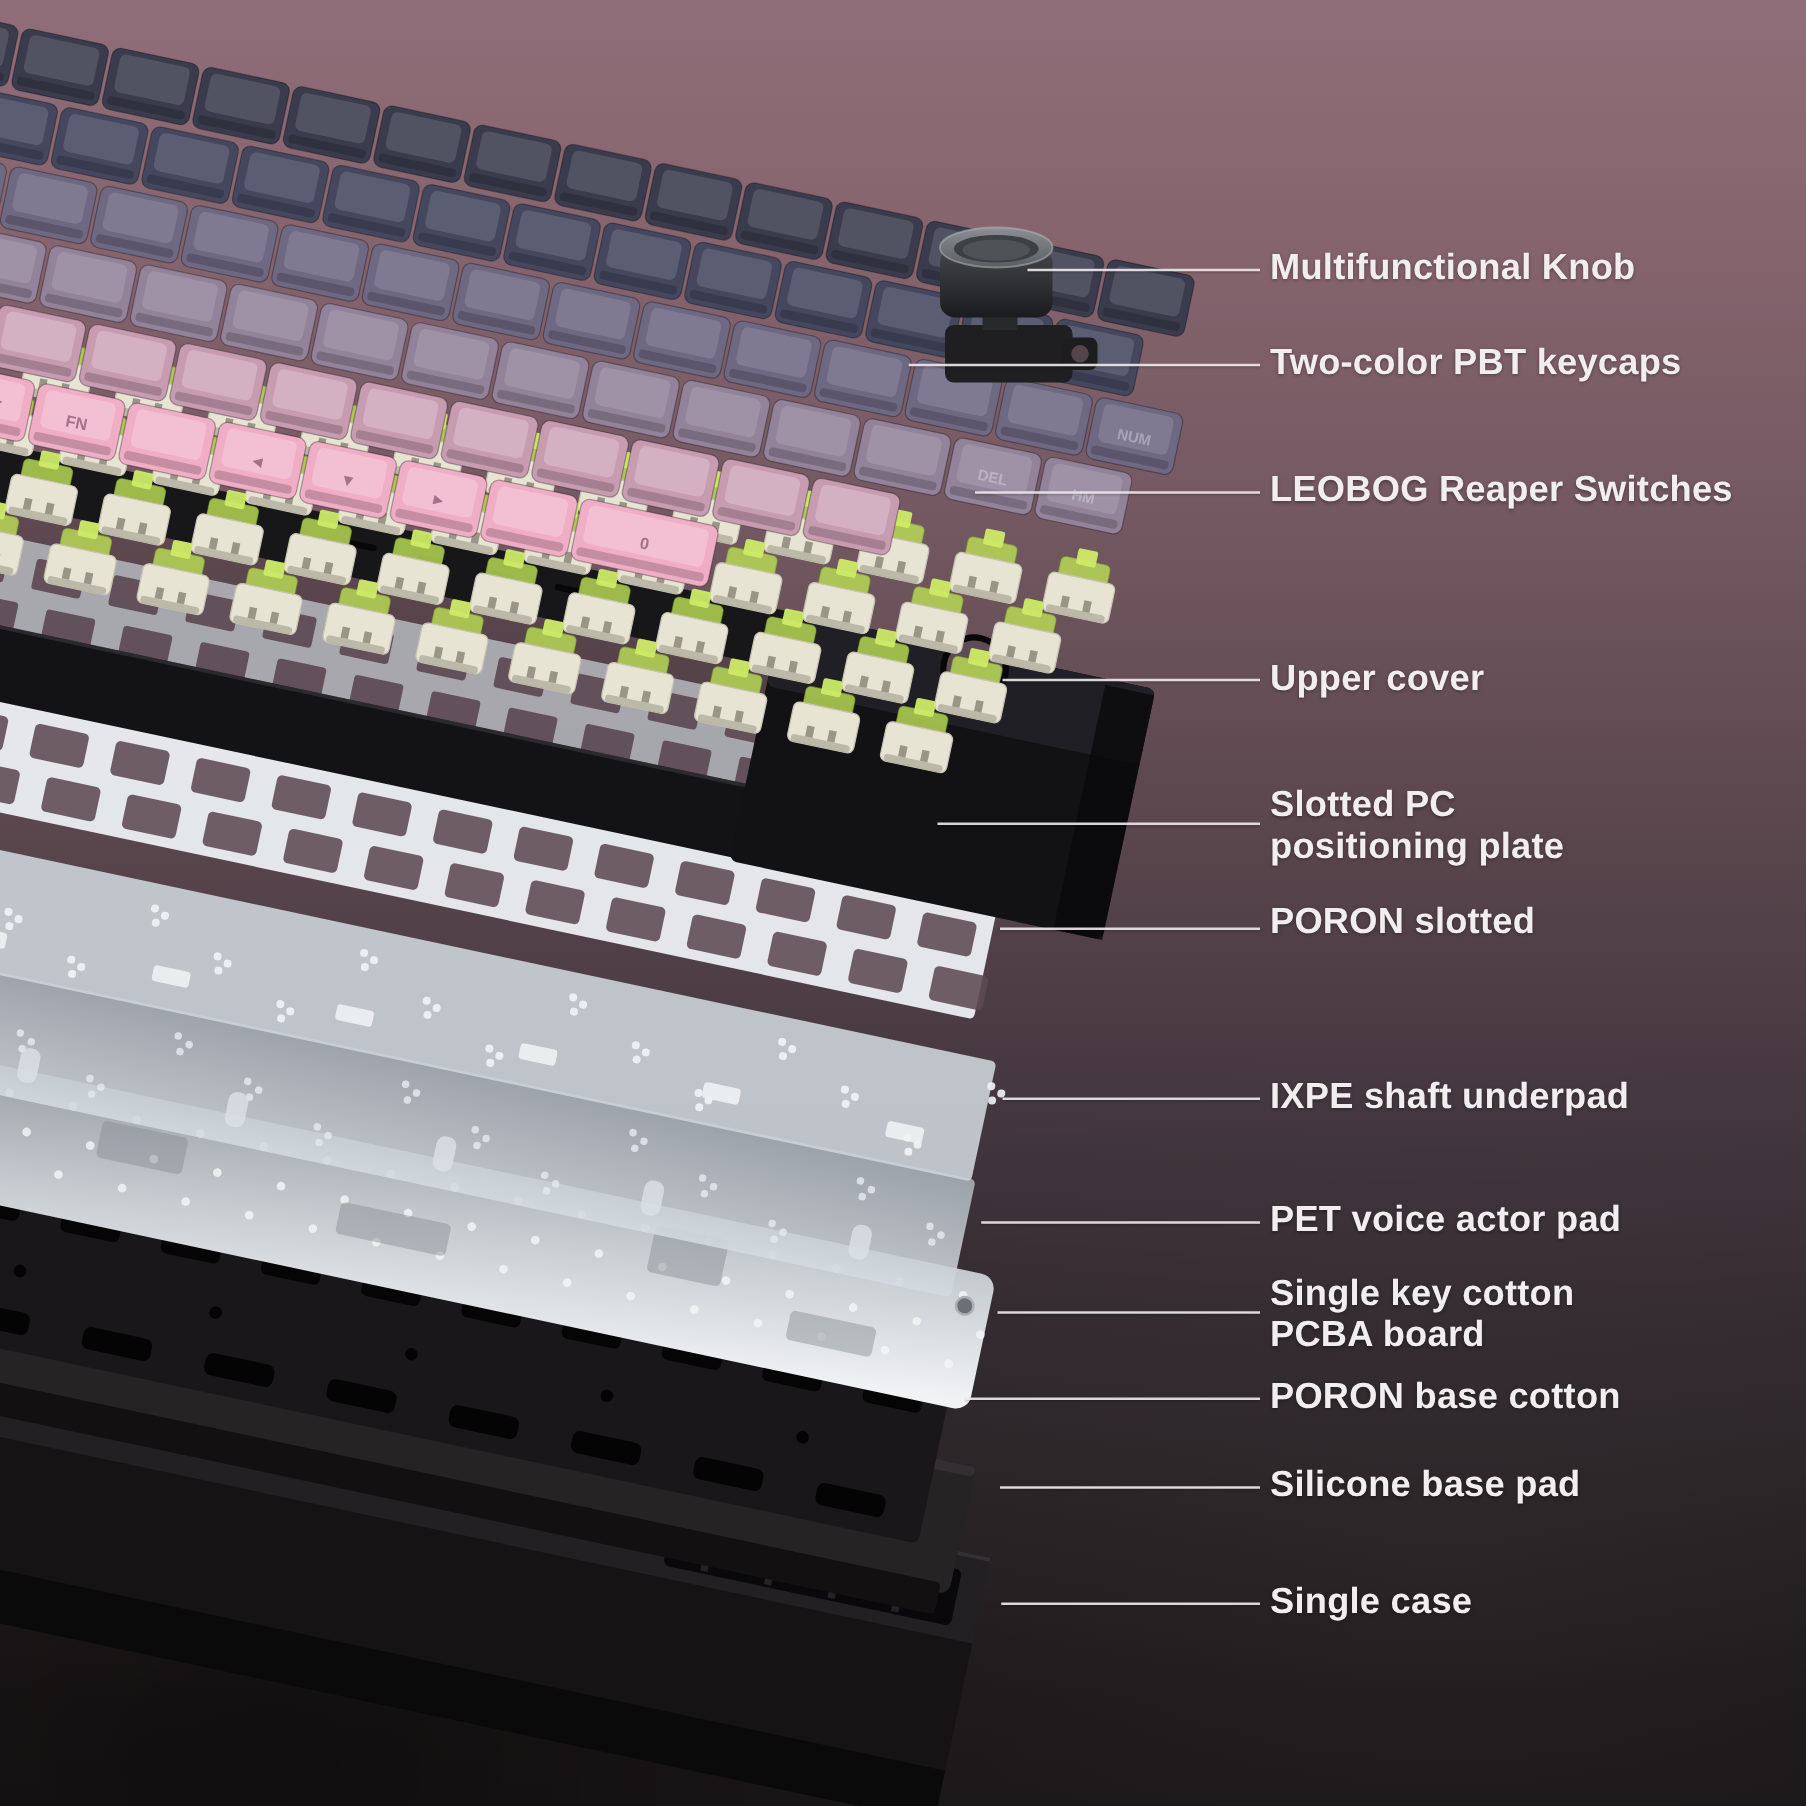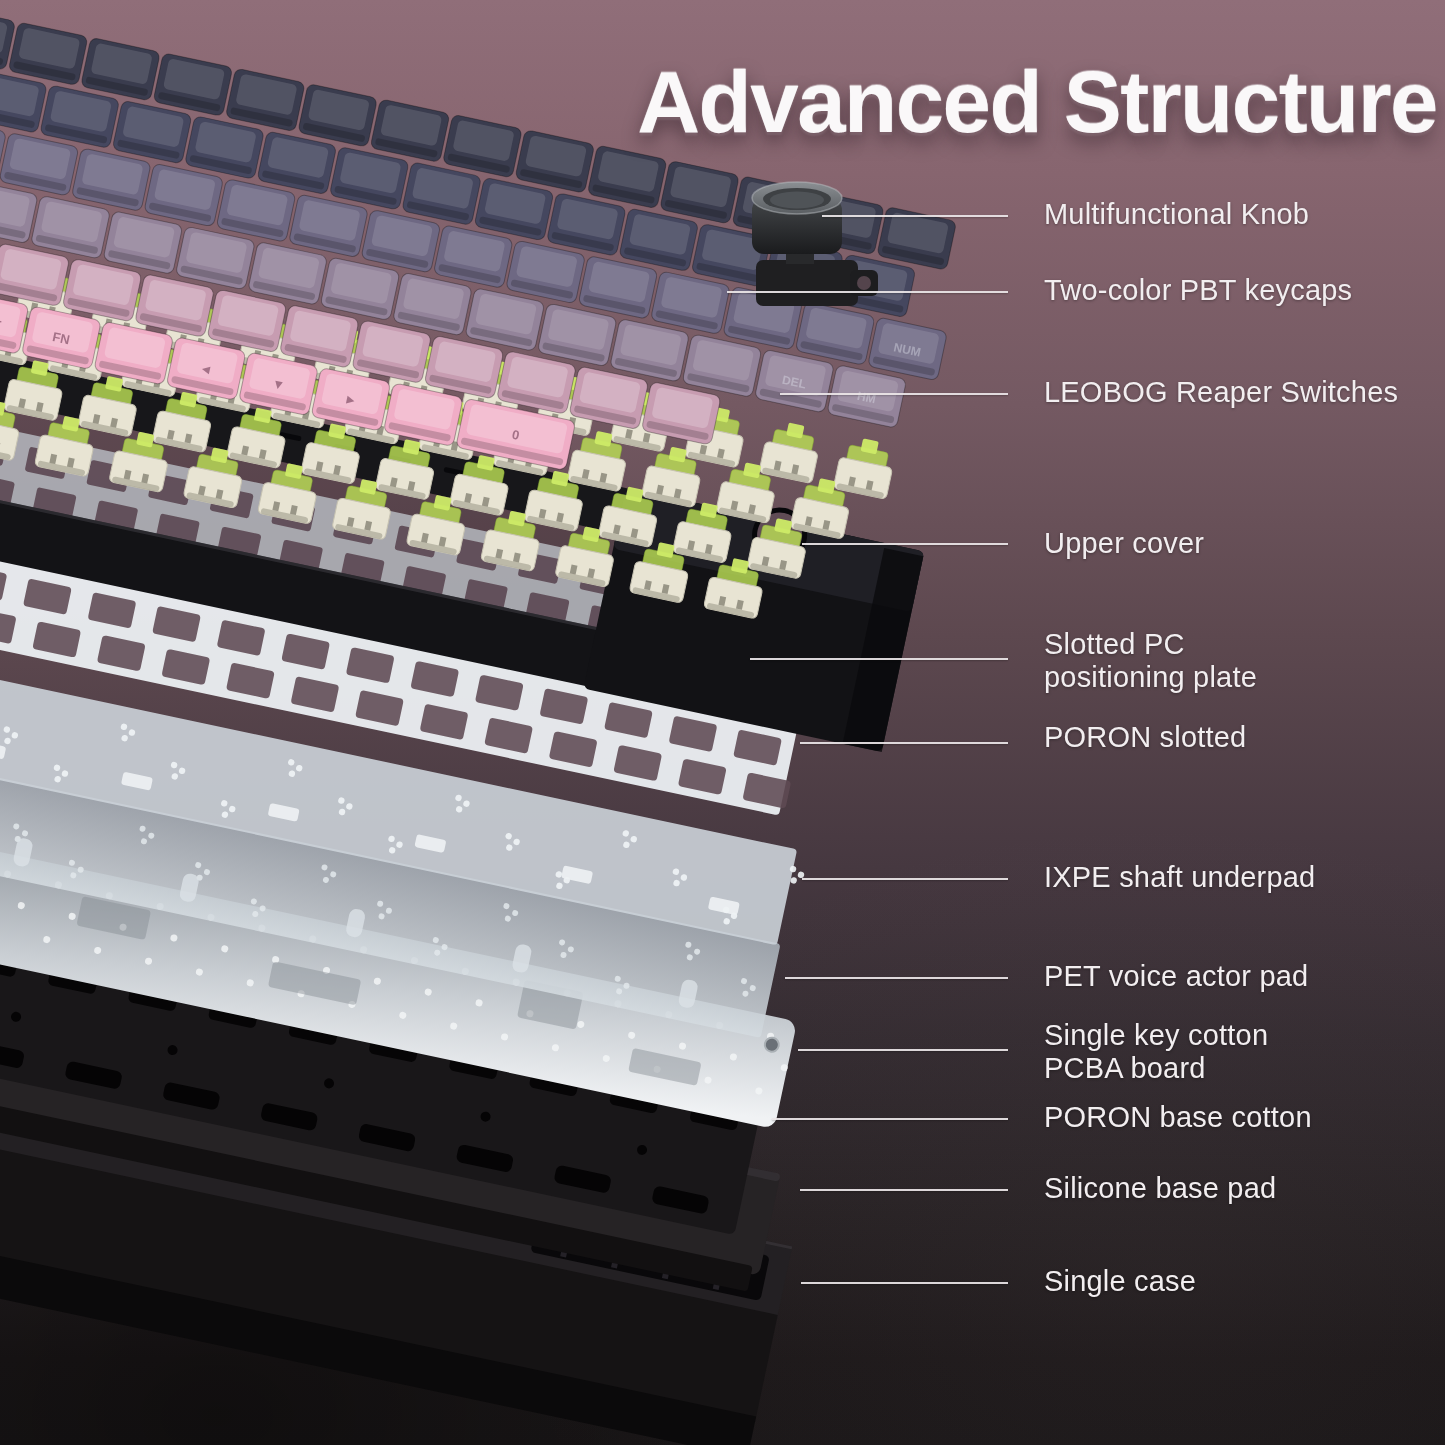--- a/index.html
+++ b/index.html
@@ -20,22 +20,22 @@
     text-shadow:0 -1px 1px rgba(255,255,255,.55),
                 0 3px 2px rgba(140,115,125,.45),
                 0 9px 18px rgba(30,16,24,.5);
   }
   .leader{
     position:absolute;height:2px;background:#ece7e9;opacity:.92;
     box-shadow:0 1px 2px rgba(0,0,0,.25);
   }
   .lbl{
     position:absolute;left:1016px;color:#f2eef0;
-    font-size:29px;line-height:33px;letter-spacing:.2px;font-weight:400;
-    white-space:nowrap;text-shadow:0 1px 3px rgba(0,0,0,.35);margin-left:28px;
+    font-size:29px;line-height:33px;letter-spacing:.2px;font-weight:700;
+    white-space:nowrap;text-shadow:0 1px 3px rgba(0,0,0,.35);
   }
   .lbl.wrap{white-space:normal;}
 </style>
 </head>
 <body>
 
 <div id="stage">
 
   <svg id="scene" viewBox="0 0 1445 1445" xmlns="http://www.w3.org/2000/svg">
     <defs>
@@ -920,21 +920,20 @@
           <rect x="786" y="236" width="28" height="28" fill="#28292b"></rect>
           <rect x="752" y="198" width="90" height="56" fill="url(#gradKnobBody)" rx="12"></rect>
           <ellipse cx="797" cy="198" rx="45" ry="16" fill="url(#gradKnobTop)"></ellipse>
           <ellipse cx="797" cy="198" rx="45" ry="16" fill="none" stroke="#b9bec2" stroke-width="1.5" opacity="0.5"></ellipse>
           <ellipse cx="797" cy="199" rx="34" ry="11" fill="#3e4144"></ellipse>
           <ellipse cx="797" cy="200" rx="27" ry="8.5" fill="#51555a" opacity="0.9"></ellipse>
         </g>
       </g>
   </svg>
 
-  <h1 id="title">Advanced Structure</h1>
 
   <div>
     <div class="leader" style="left:822px;top:215px;width:186px"></div>
     <div class="lbl" style="top:198px">Multifunctional Knob</div>
 
     <div class="leader" style="left:727px;top:291px;width:281px"></div>
     <div class="lbl" style="top:274px">Two-color PBT keycaps</div>
 
     <div class="leader" style="left:780px;top:393px;width:228px"></div>
     <div class="lbl" style="top:376px">LEOBOG Reaper Switches</div>

